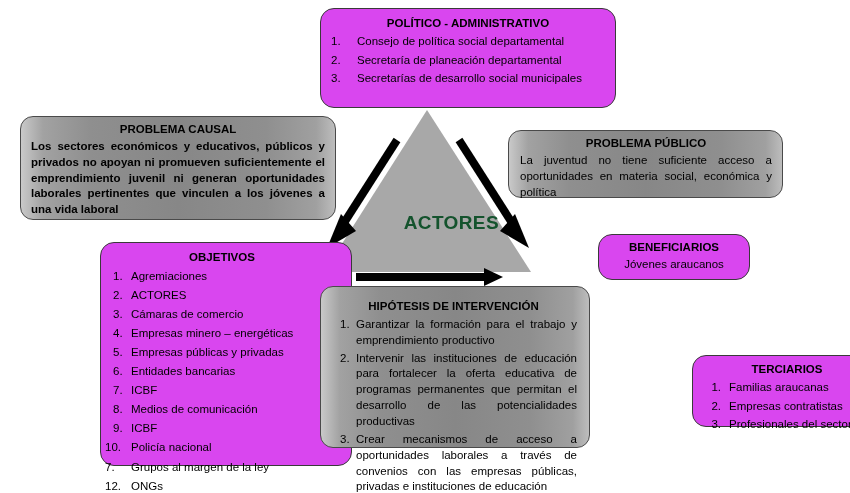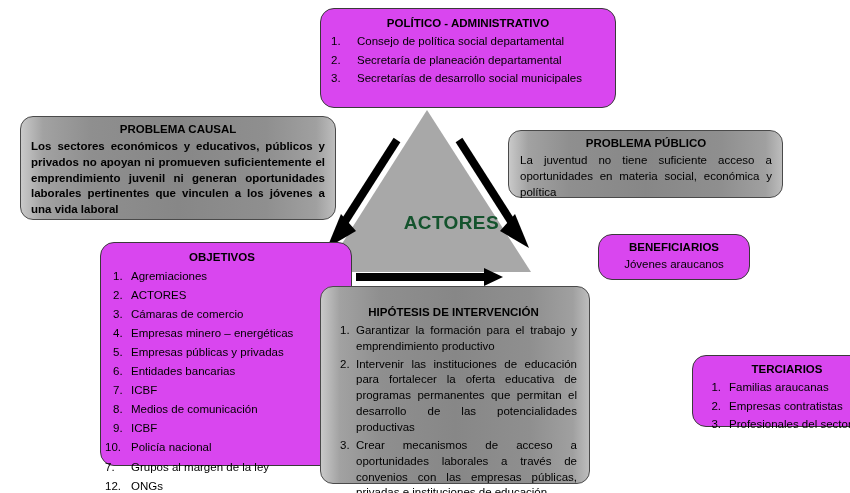--- a/index.html
+++ b/index.html
@@ -86,21 +86,21 @@
   
   #publico-box { left: 508px; top: 130px; width: 275px; height: 68px; padding: 5px 10px 0 11px; }
 
   
   #objetivos-box { left: 58px; top: 242px; width: 252px; height: 224px; padding: 7px 8px 0 0; }
   #objetivos-box .numlist > li { margin-top: 3.2px; }
   #objetivos-box .num { width: 30px; text-align: left; }
   #objetivos-box .numlist > li .num { padding-left: 12px; box-sizing: border-box; }
 
   
-  #hipotesis-box { left: 320px; top: 286px; width: 270px; height: 198px; padding: 18px 12px 0 9px; }
+  #hipotesis-box { left: 320px; top: 286px; width: 270px; height: 162px; padding: 12px 12px 0 9px; }
   #hipotesis-box .numlist > li { margin-top: 2px; }
   #hipotesis-box .num { width: 26px; padding-left: 10px; box-sizing: border-box; }
   #hipotesis-box .txt { text-align: justify; text-align-last: left; }
 
   
   #beneficiarios-box { left: 556px; top: 234px; width: 152px; height: 46px; padding: 5px 8px 0 8px; text-align: center; }
 
   
   #terciarios-box { left: 650px; top: 355px; width: 190px; height: 72px; padding: 6px 8px 0 8px; }
   #terciarios-box .numlist > li { margin-top: 2.5px; }

